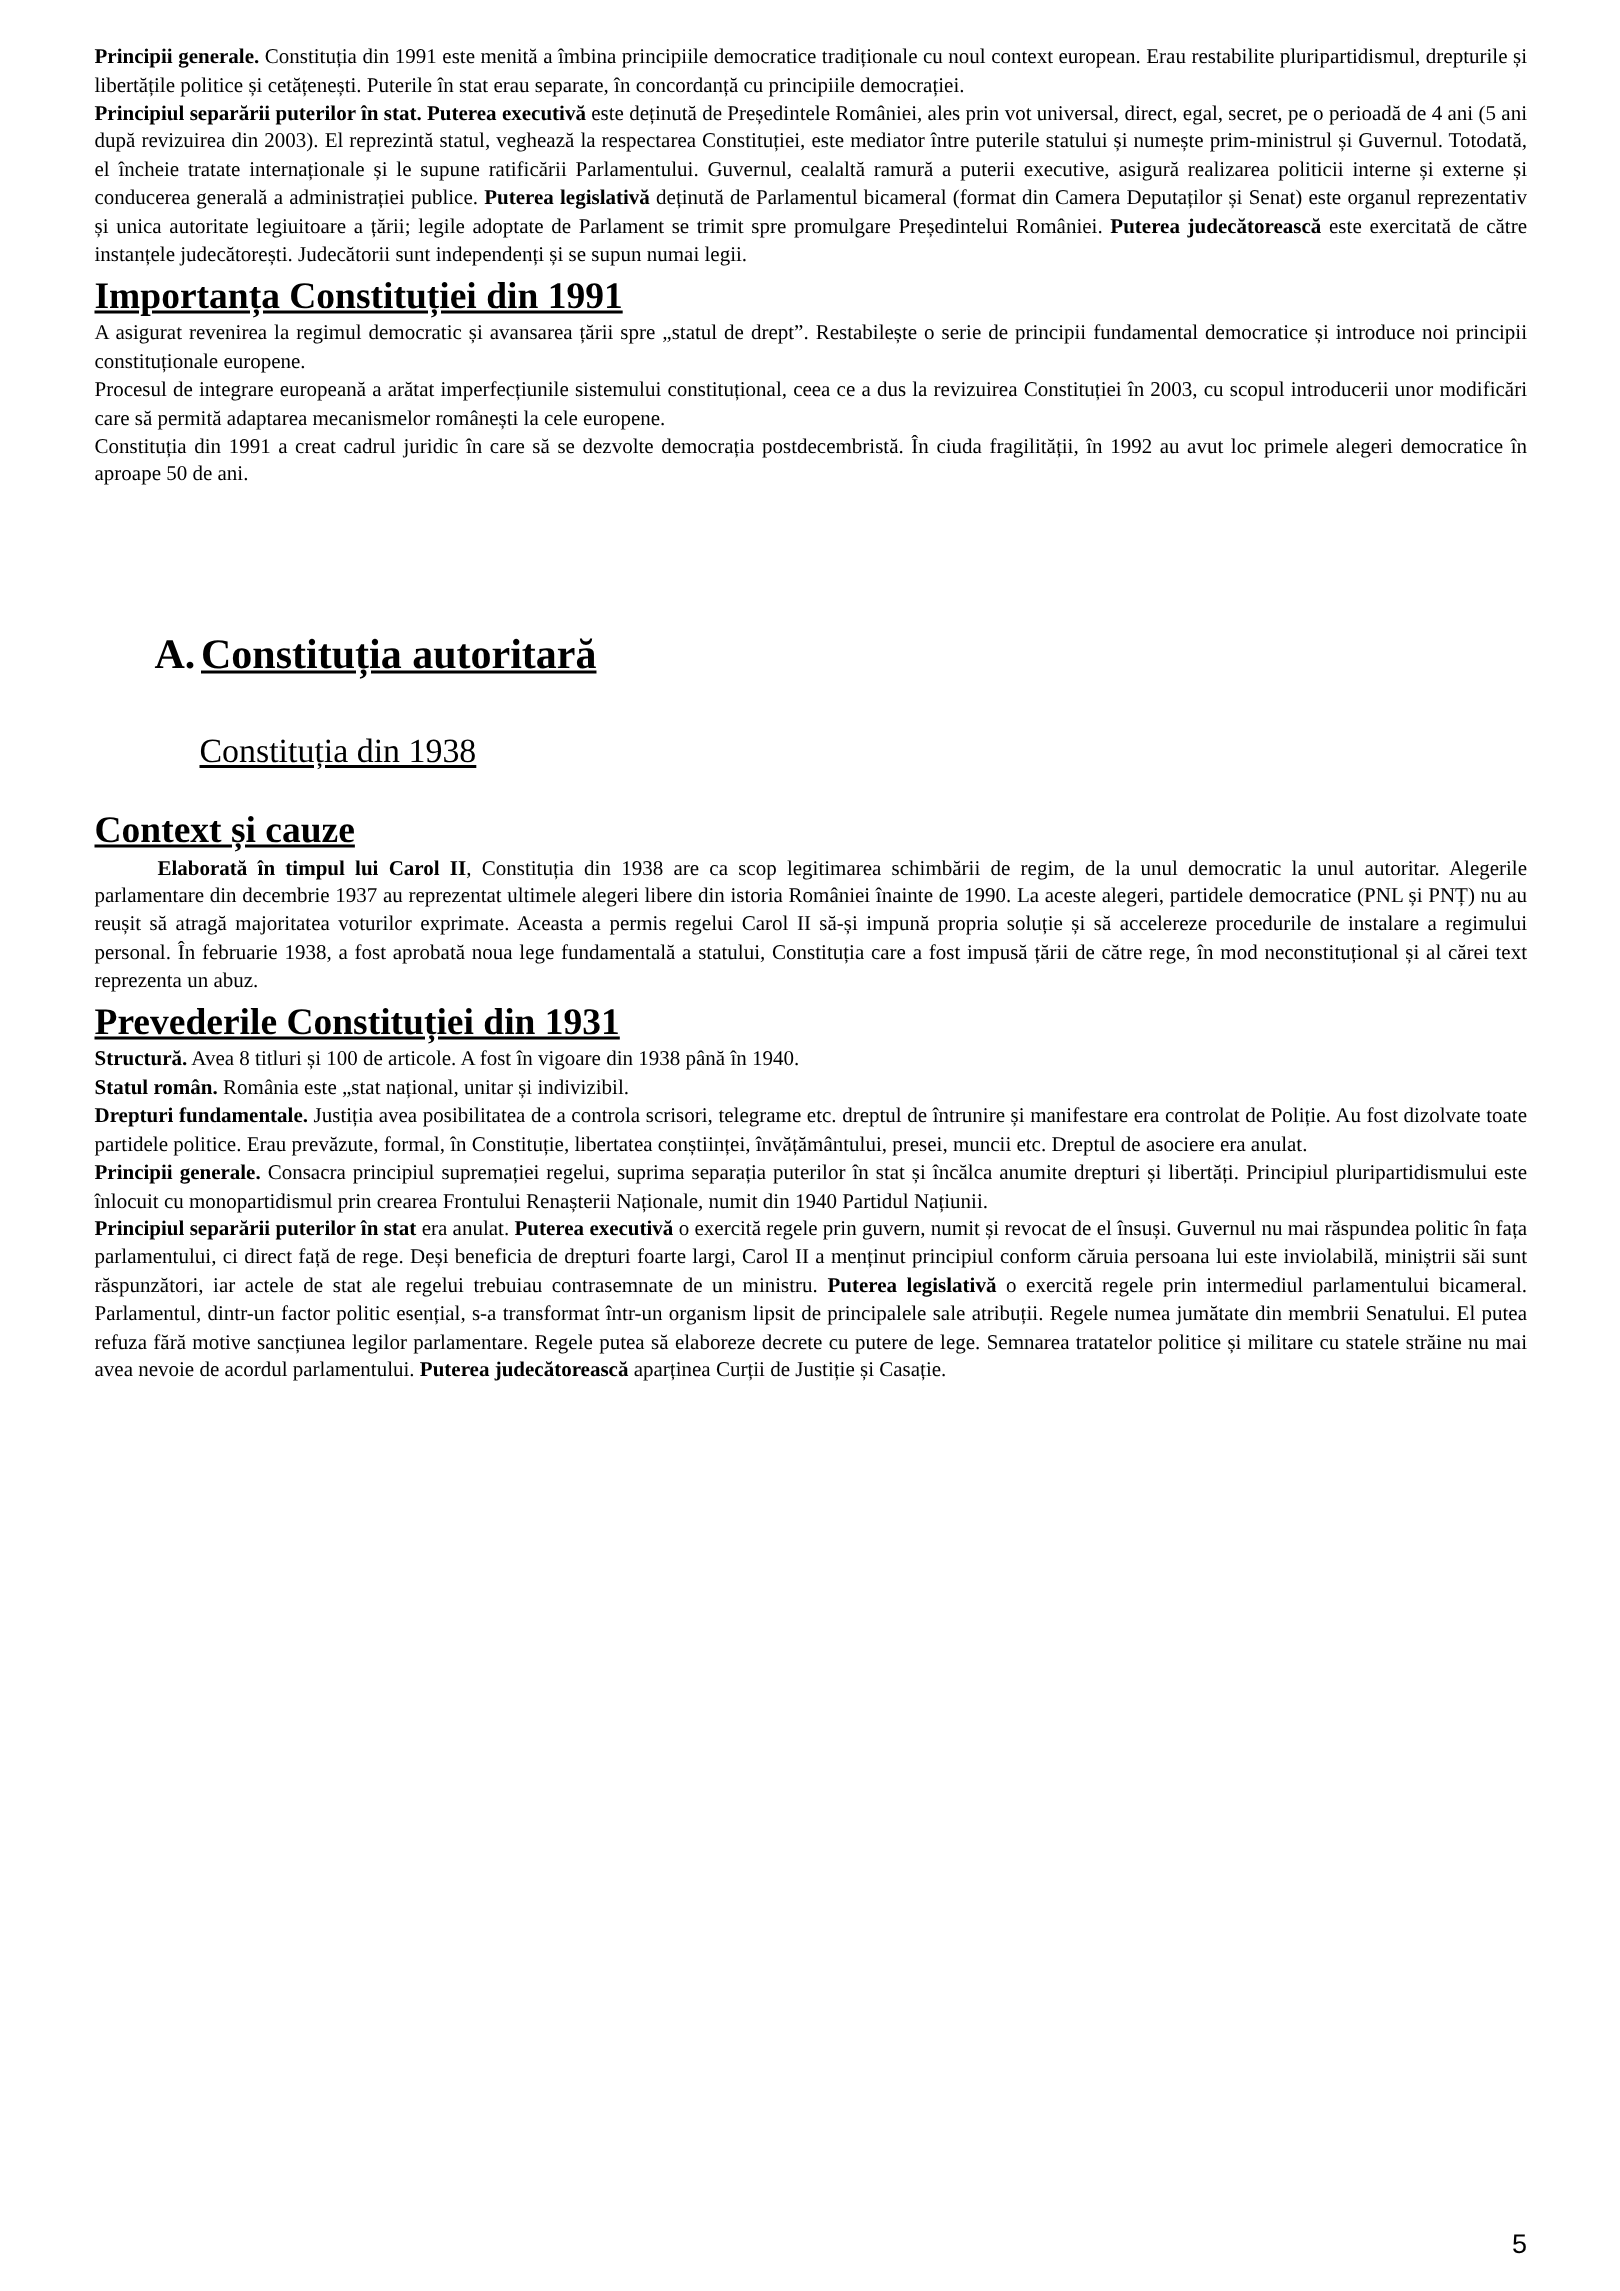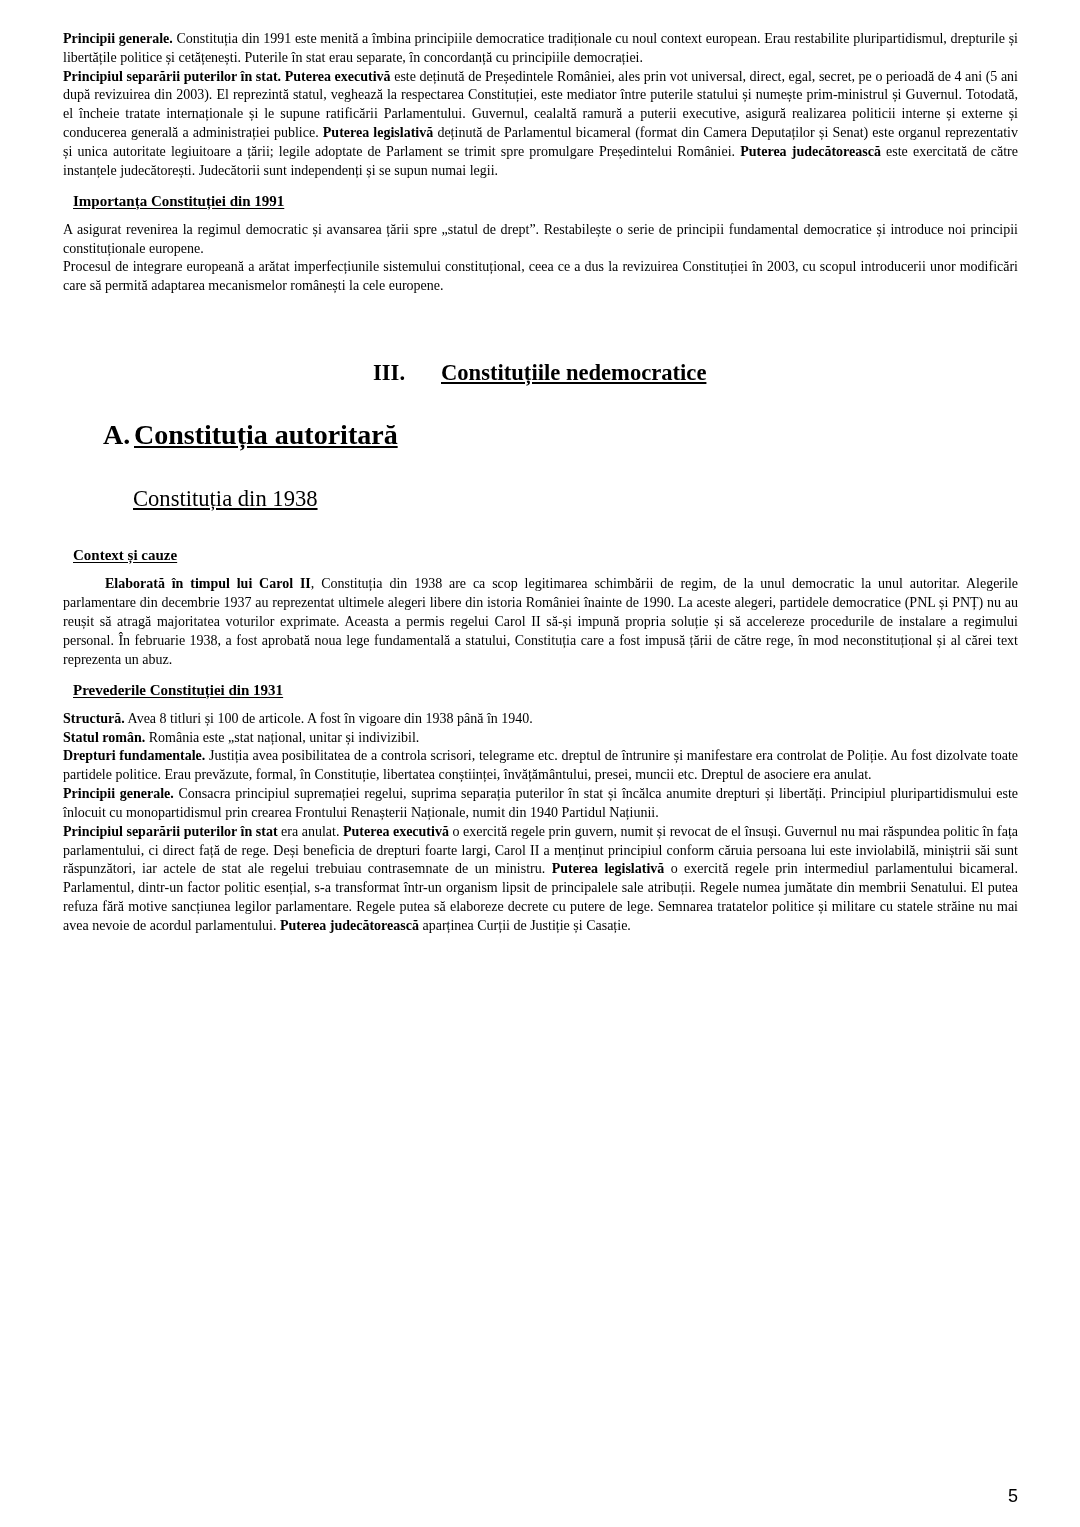--- a/index.html
+++ b/index.html
@@ -34,23 +34,23 @@
   }
   .b {
     font-weight: bold;
   }
   .u {
     text-decoration: underline;
     text-underline-offset: 2px;
   }
   .heading-inline-wrap {
     font-weight: bold;
-    font-size: 15px;
+    font-size: 25px;
     line-height: 1.345;
-    margin: 10px;
+    margin: 0;
   }
   .spacer-lg {
     height: 62px;
   }
   .spacer-md {
     height: 30px;
   }
   .spacer-sm {
     height: 22px;
   }
@@ -101,24 +101,24 @@
 
   <p class="body-text"><span class="b">Principiul separării puterilor în stat. Puterea executivă</span><span> este deținută de Președintele României, ales prin vot universal, direct, egal, secret, pe o perioadă de 4 ani (5 ani după revizuirea din 2003). El reprezintă statul, veghează la respectarea Constituției, este mediator între puterile statului și numește prim-ministrul și Guvernul. Totodată, el încheie tratate internaționale și le supune ratificării Parlamentului. Guvernul, cealaltă ramură a puterii executive, asigură realizarea politicii interne și externe și conducerea generală a administrației publice. </span><span class="b">Puterea legislativă</span><span> deținută de Parlamentul bicameral (format din Camera Deputaților și Senat) este organul reprezentativ și unica autoritate legiuitoare a țării; legile adoptate de Parlament se trimit spre promulgare Președintelui României. </span><span class="b">Puterea judecătorească</span><span> este exercitată de către instanțele judecătorești. Judecătorii sunt independenți și se supun numai legii.</span></p>
 
 
   <p class="heading-inline-wrap"><span class="u">Importanța Constituției din 1991</span></p>
 
   <p class="body-text">A asigurat revenirea la regimul democratic și avansarea țării spre „statul de drept”. Restabilește o serie de principii fundamental democratice și introduce noi principii constituționale europene.</p>
 
   <p class="body-text">Procesul de integrare europeană a arătat imperfecțiunile sistemului constituțional, ceea ce a dus la revizuirea Constituției în 2003, cu scopul introducerii unor modificări care să permită adaptarea mecanismelor românești la cele europene.</p>
 
+  <p class="body-text">Constituția din 1991 a creat cadrul juridic în care să se dezvolte democrația postdecembristă. În ciuda fragilității, în 1992 au avut loc primele alegeri democratice în aproape 50 de ani.</p>
 
   <div class="spacer-lg"></div>
 
-  <p class="h3-roman"><span class="num">III.</span><span class="u">Constituțiile nedemocratice</span></p>
 
   <div class="spacer-md"></div>
 
   <p class="h4-alpha"><span class="num">A.</span><span class="u">Constituția autoritară</span></p>
 
   <div class="spacer-md"></div>
 
   <p class="h5-sub"><span class="u">Constituția din 1938</span></p>
 
   <div class="spacer-sm"></div>

